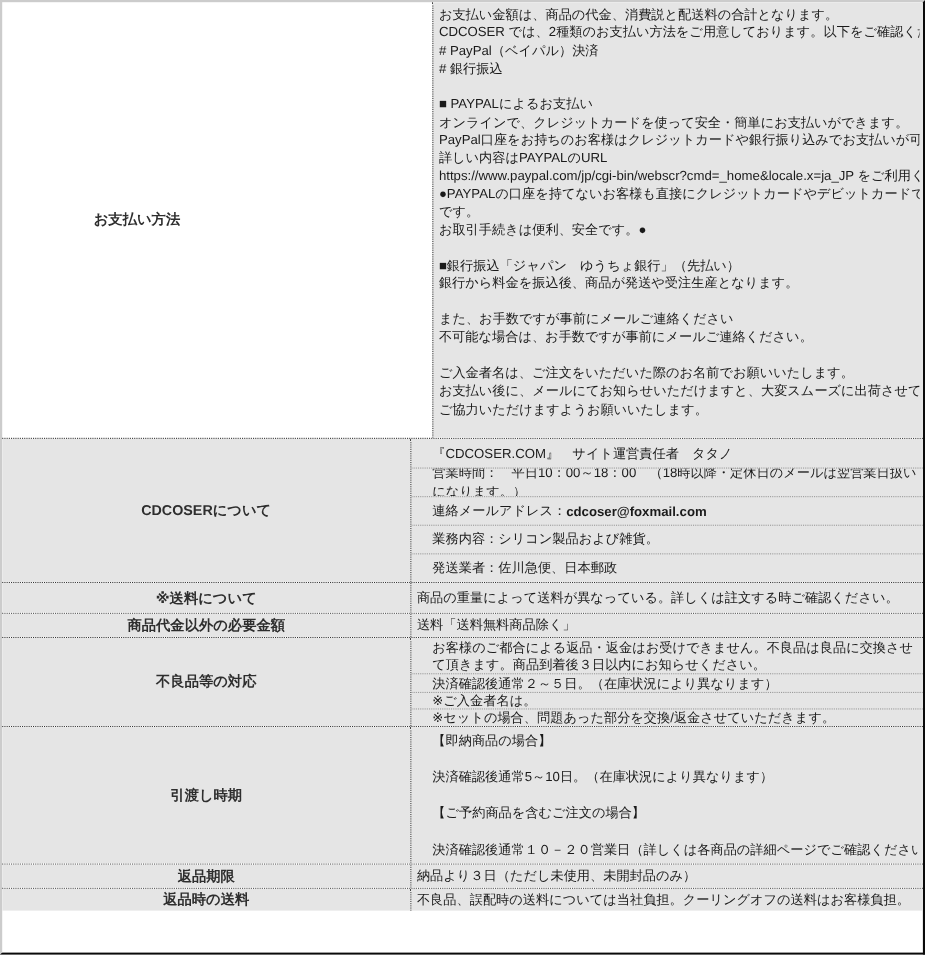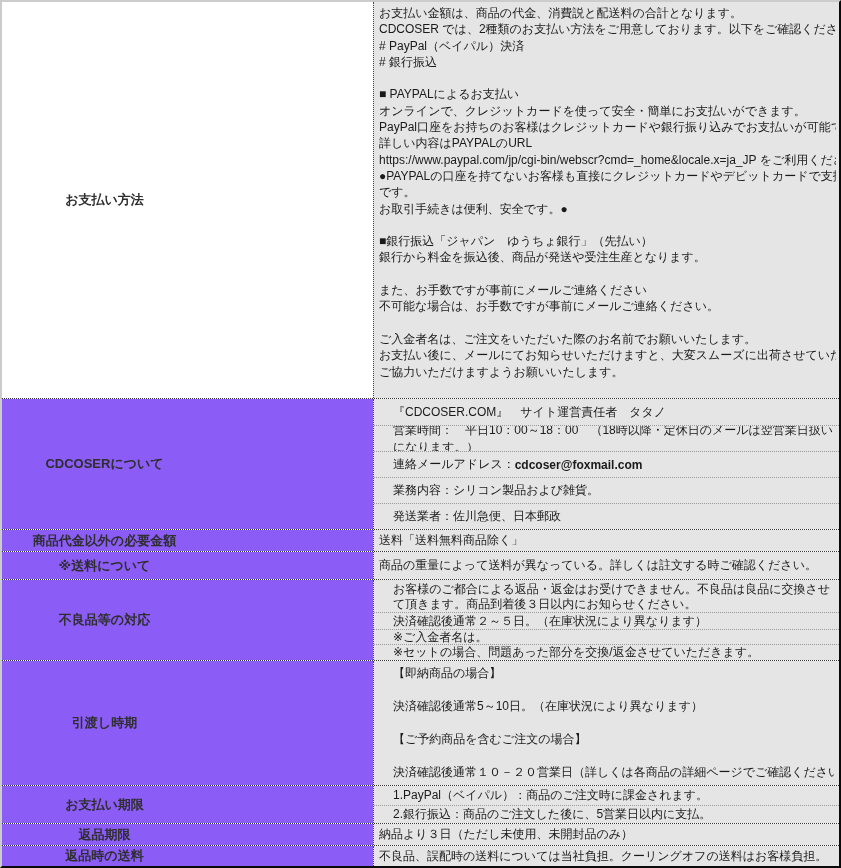--- a/index.html
+++ b/index.html
@@ -17,21 +17,21 @@
     border-bottom:2px solid #0a0a0a;
     background:#ffffff;
   }
   .section { display:flex; width:100%; overflow:hidden; }
   .section.bt { border-top:1px dotted #333333; }
 
   .label-cell {
     flex:0 0 371px; width:371px;
     display:flex; align-items:center;
   }
-  .label-cell.cream { background:#8b5cf6; }
+  .label-cell.cream { background:#e5e5e5;justify-content:center; }
   .label-box {
     width:205px; text-align:center;
     font-weight:bold; font-size:13px; color:#2e2e2e;
   }
 
   .content-cell {
     flex:1 1 auto;
     border-left:1px dotted #444444;
     overflow:hidden;
     background:#e5e5e5;
@@ -55,21 +55,21 @@
   .subrow + .subrow { border-top:1px dotted #9a9a9a; }
   .subrow.wrap { display:block; padding-top:2px; line-height:14.8px; white-space:normal; }
 
   
   .single {
     display:flex; align-items:center; height:100%;
     padding-left:5px; font-size:12px; overflow:hidden;
   }
 
   
-  .h-s1 { height:396px; } .s1-label { height:396px; }
+  .h-s1 { height:396px; } .s1-label { height:396px;margin-left:20px; }
   .h-r26 { height:26px; }
   .h-s3 { height:22px; }
   .h-s4 { height:28px; }
   .h-s5 { height:81px; }
   .r-32 { height:32px; } .r-17 { height:17px; } .r-15 { height:15px; } .r-16 { height:16px; }
   .h-s6 { height:125px; }
   .r-19 { height:19px; } .r-18 { height:18px; }
   .h-s8 { height:22px; }
   .h-s9 { height:21px; }
   .sec2 { height:131px; } .sec7 { height:38px; }
@@ -123,35 +123,35 @@
       <div class="subrow h-r26">営業時間：　平日10：00～18：00　（18時以降・定休日のメールは翌営業日扱いになります。）</div>
       <div class="subrow h-r26">
         <span>連絡メールアドレス：</span>
         <span class="email">cdcoser@foxmail.com</span>
       </div>
       <div class="subrow h-r26">業務内容：シリコン製品および雑貨。</div>
       <div class="subrow h-r26">発送業者：佐川急便、日本郵政</div>
     </div>
   </div>
 
+  <div class="section bt h-s4">
+    <div class="label-cell cream">
+      <div class="label-box">※送料について</div>
+    </div>
+    <div class="content-cell">
+      <div class="single">商品の重量によって送料が異なっている。詳しくは註文する時ご確認ください。</div>
+    </div>
+  </div>
+
   <div class="section bt h-s3">
     <div class="label-cell cream">
       <div class="label-box">商品代金以外の必要金額</div>
     </div>
     <div class="content-cell">
       <div class="single">送料「送料無料商品除く」</div>
-    </div>
-  </div>
-
-  <div class="section bt h-s4">
-    <div class="label-cell cream">
-      <div class="label-box">※送料について</div>
-    </div>
-    <div class="content-cell">
-      <div class="single">商品の重量によって送料が異なっている。詳しくは註文する時ご確認ください。</div>
     </div>
   </div>
 
   <div class="section bt h-s5">
     <div class="label-cell cream">
       <div class="label-box">不良品等の対応</div>
     </div>
     <div class="content-cell">
       <div class="subrow wrap r-32">お客様のご都合による返品・返金はお受けできません。不良品は良品に交換させて頂きます。商品到着後３日以内にお知らせください。</div>
       <div class="subrow r-17">決済確認後通常２～５日。（在庫状況により異なります）</div>
@@ -170,29 +170,20 @@
         <div class="ln"></div>
         <div class="ln">決済確認後通常5～10日。（在庫状況により異なります）</div>
         <div class="ln"></div>
         <div class="ln">【ご予約商品を含むご注文の場合】</div>
         <div class="ln"></div>
         <div class="ln">決済確認後通常１０－２０営業日（詳しくは各商品の詳細ページでご確認ください。）</div>
       </div>
     </div>
   </div>
 
-  <div class="section bt sec7">
-    <div class="label-cell cream">
-      <div class="label-box">お支払い期限</div>
-    </div>
-    <div class="content-cell">
-      <div class="subrow r-19">1.PayPal（ベイパル）：商品のご注文時に課金されます。</div>
-      <div class="subrow r-18">2.銀行振込：商品のご注文した後に、5営業日以内に支払。</div>
-    </div>
-  </div>
 
   <div class="section bt h-s8">
     <div class="label-cell cream">
       <div class="label-box">返品期限</div>
     </div>
     <div class="content-cell">
       <div class="single">納品より３日（ただし未使用、未開封品のみ）</div>
     </div>
   </div>
 

